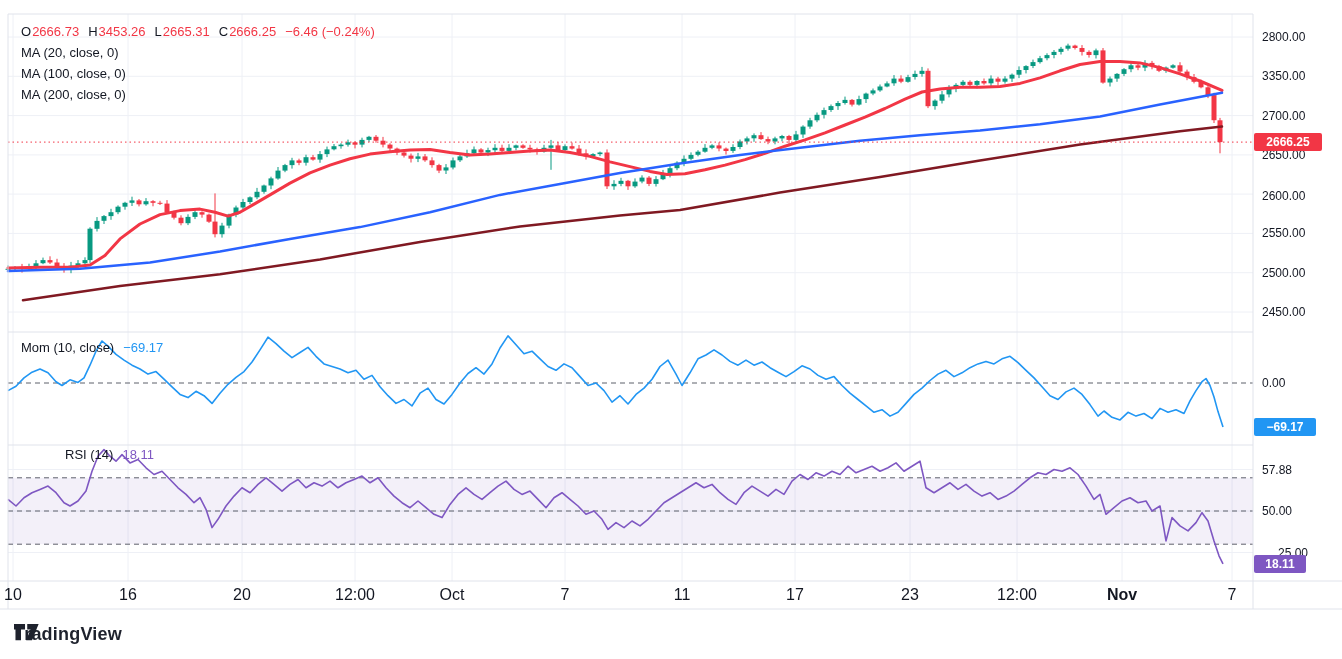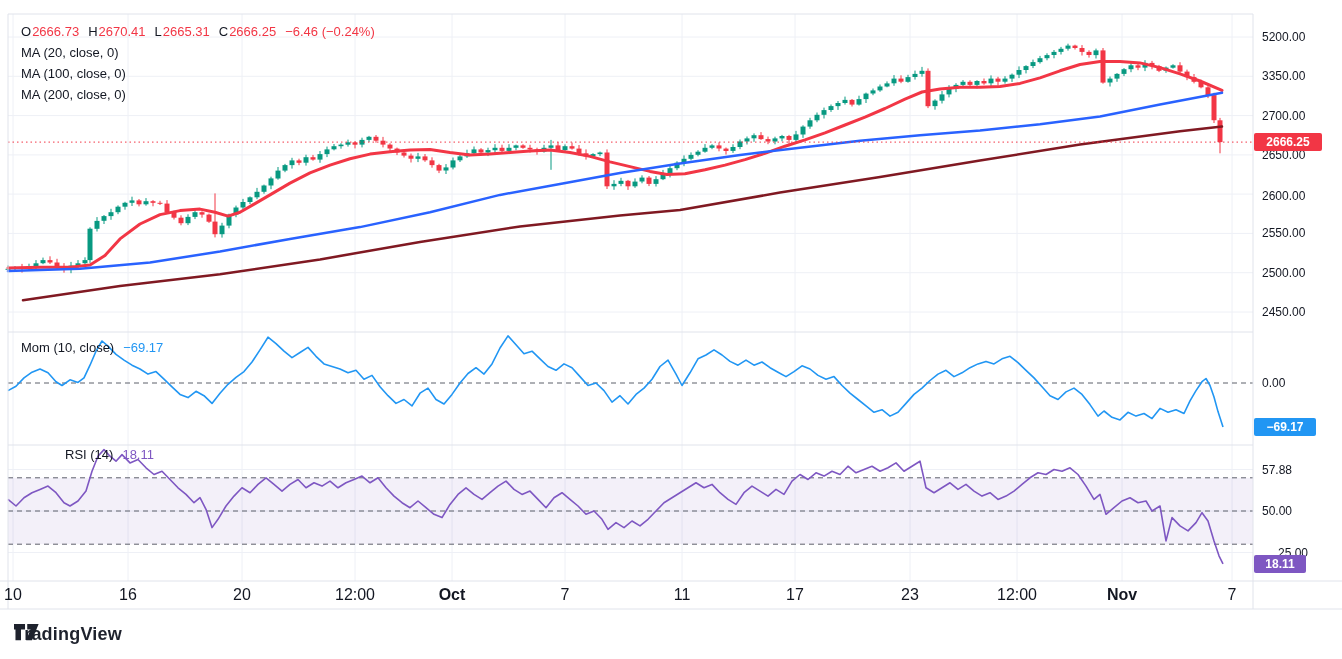--- a/index.html
+++ b/index.html
@@ -434,21 +434,21 @@
       </g>
     </svg>
 
   <div class="ov legend-row" style="left:21px;top:24px;">
     <span class="ohlc-group">
       <span>O</span>
         <span class="js-red" style="color: rgb(242, 54, 69);">2666.73</span>
     </span>
     <span class="ohlc-group">
       <span>H</span>
-        <span class="js-red" style="color: rgb(242, 54, 69);">2670.41</span>
+        <span class="js-red" style="color: rgb(242, 54, 69);">3453.26</span>
     </span>
     <span class="ohlc-group">
       <span>L</span>
         <span class="js-red" style="color: rgb(242, 54, 69);">2665.31</span>
     </span>
     <span class="ohlc-group">
       <span>C</span>
         <span class="js-red" style="color: rgb(242, 54, 69);">2666.25</span>
     </span>
     <span class="js-red" style="color: rgb(242, 54, 69);">−6.46 (−0.24%)</span>
@@ -467,39 +467,39 @@
     <span>Mom (10, close)</span>
     <span class="js-mom" style="color: rgb(33, 150, 243);">−69.17</span>
   </div>
 
   <div class="ov legend-row" style="left:21px;top:447px;margin-left:44px;">
     <span>RSI (14)</span>
     <span class="js-rsi" style="color: rgb(126, 87, 194);">18.11</span>
   </div>
 
   <div id="price-axis">
-      <div class="tick" style="left: 1262px; top: 31px;">5200.00</div>
+      <div class="tick" style="left: 1262px; top: 31px;">2800.00</div>
       <div class="tick" style="left: 1262px; top: 70.2857px;">3350.00</div>
       <div class="tick" style="left: 1262px; top: 109.571px;">2700.00</div>
       <div class="tick" style="left: 1262px; top: 148.857px;">2650.00</div>
       <div class="tick" style="left: 1262px; top: 190px;">2600.00</div>
       <div class="tick" style="left: 1262px; top: 227.429px;">2550.00</div>
       <div class="tick" style="left: 1262px; top: 266.714px;">2500.00</div>
       <div class="tick" style="left: 1262px; top: 306px;">2450.00</div>
       <div class="tick" style="left: 1262px; top: 377px;">0.00</div>
       <div class="tick" style="left: 1262px; top: 463.5px;">57.88</div>
       <div class="tick" style="left: 1262px; top: 505px;">50.00</div>
       <div class="tick" style="left: 1262px; top: 546.5px; margin-left: 16px;">25.00</div>
     </div>
   <div id="time-axis">
       <div class="ttick" style="left: 13px; top: 589px;">10</div>
       <div class="ttick" style="left: 128px; top: 589px;">16</div>
       <div class="ttick" style="left: 242px; top: 589px;">20</div>
       <div class="ttick" style="left: 355px; top: 589px;">12:00</div>
-      <div class="ttick" style="left: 452px; top: 589px; font-weight: 700;">Oct</div>
+      <div class="ttick" style="left: 452px; top: 589px; font-weight: 400;">Oct</div>
       <div class="ttick" style="left: 565px; top: 589px;">7</div>
       <div class="ttick" style="left: 682px; top: 589px;">11</div>
       <div class="ttick" style="left: 795px; top: 589px;">17</div>
       <div class="ttick" style="left: 910px; top: 589px;">23</div>
       <div class="ttick" style="left: 1017px; top: 589px;">12:00</div>
       <div class="ttick" style="left: 1122px; top: 589px; font-weight: 700;">Nov</div>
       <div class="ttick" style="left: 1232px; top: 589px;">7</div>
     </div>
 
   <div class="badge" id="badge-price" style="background: rgb(242, 54, 69); left: 1254px; width: 68px; top: 133.089px;">2666.25</div>

